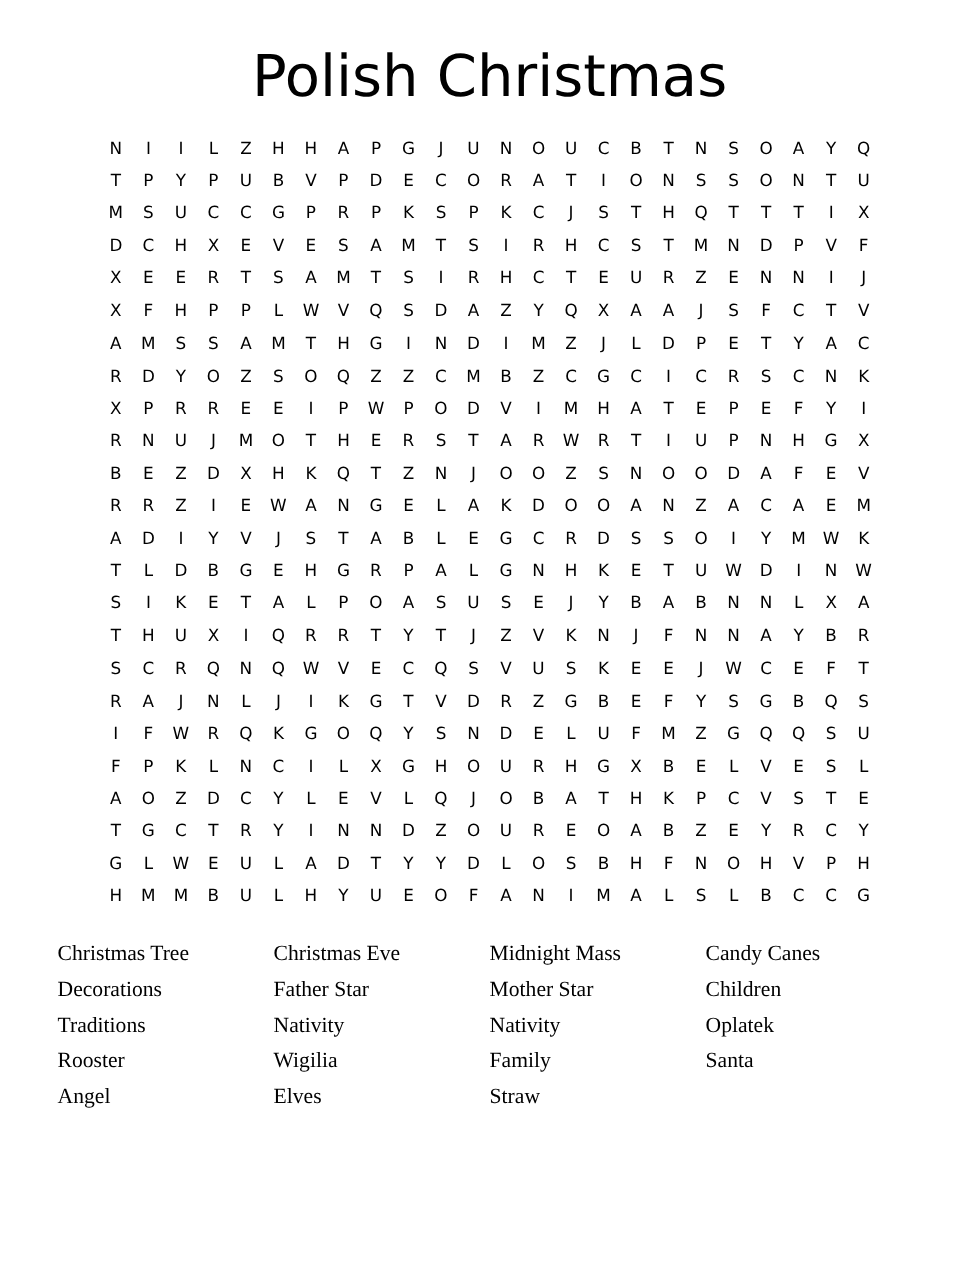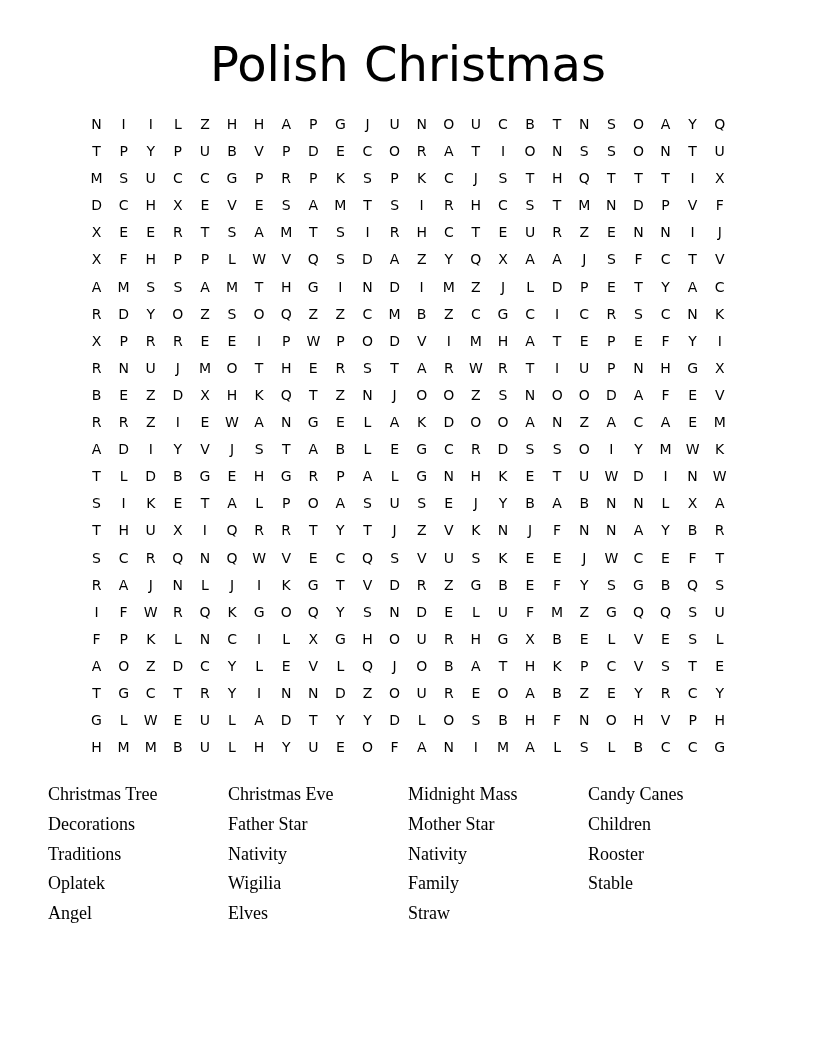--- a/index.html
+++ b/index.html
@@ -597,21 +597,21 @@
     <div class="word">Christmas Eve</div>
     <div class="word">Midnight Mass</div>
     <div class="word">Candy Canes</div>
     <div class="word">Decorations</div>
     <div class="word">Father Star</div>
     <div class="word">Mother Star</div>
     <div class="word">Children</div>
     <div class="word">Traditions</div>
     <div class="word">Nativity</div>
     <div class="word">Nativity</div>
+    <div class="word">Oplatek</div>
     <div class="word">Rooster</div>
-    <div class="word">Oplatek</div>
     <div class="word">Wigilia</div>
     <div class="word">Family</div>
-    <div class="word">Stable</div>
+    <div class="word">Santa</div>
     <div class="word">Angel</div>
     <div class="word">Elves</div>
     <div class="word">Straw</div>
   </div>
 
 </body></html>

